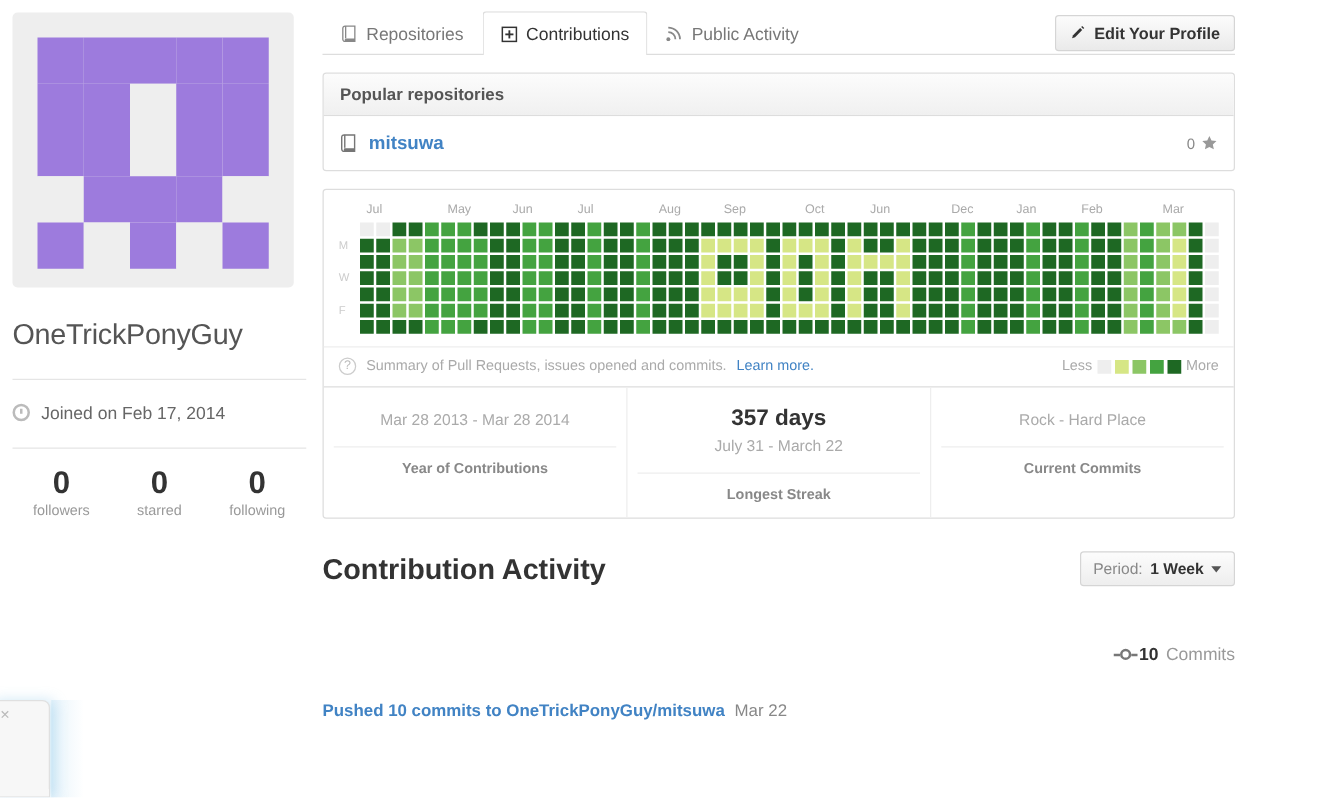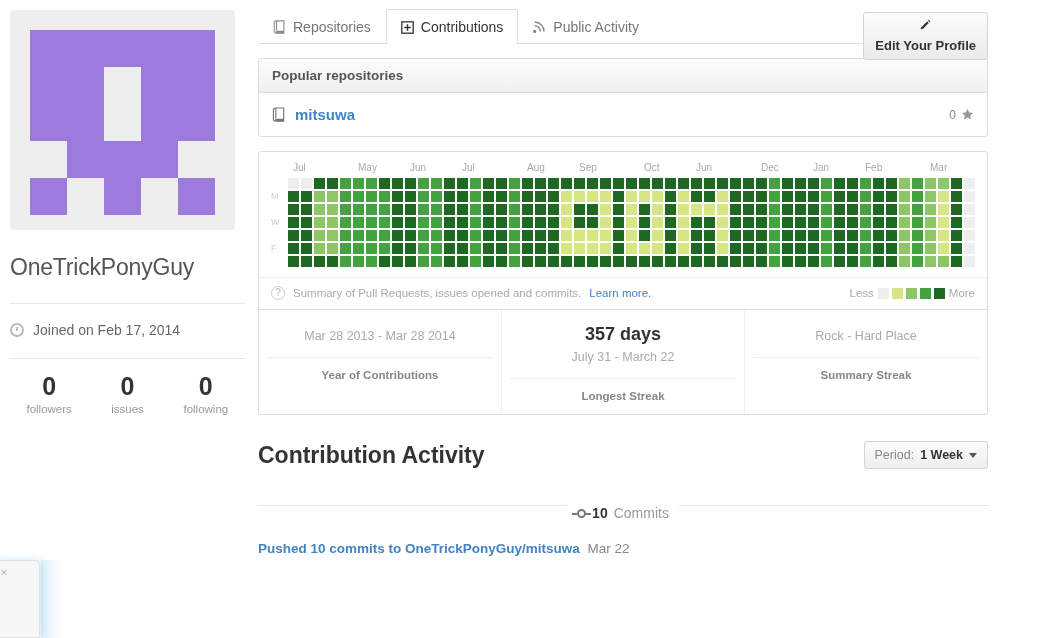--- a/index.html
+++ b/index.html
@@ -87,21 +87,21 @@
     margin-bottom: -1px; height: 35px;
   }
   .tab-icon { width: 13px; height: 13px; display: inline-block; }
 
   .btn-edit {
     position: absolute; right: 0; top: 4px;
     display: flex; align-items: center; gap: 6px;
     background: linear-gradient(#fcfcfc, #eaeaea);
     border: 1px solid #d5d5d5; border-radius: 3px;
     padding: 6px 11px; font-size: 13px; font-weight: bold;
-    color: #333; cursor: pointer; flex-direction: column;
+    color: #333; cursor: pointer;
   }
 
   .panel {
     border: 1px solid #ddd; border-radius: 3px;
     background: #fff; margin-top: 14px;
   }
   .panel-head {
     background: linear-gradient(#fcfcfc, #f0f0f0);
     border-bottom: 1px solid #ddd;
     border-radius: 3px 3px 0 0;
@@ -189,22 +189,22 @@
     background: linear-gradient(#fcfcfc, #eeeeee);
     border: 1px solid #d5d5d5; border-radius: 3px;
     padding: 6px 10px; font-size: 12.5px; color: #888; cursor: pointer;
   }
   .period-btn b { color: #333; }
   .caret {
     width: 0; height: 0; border-left: 4px solid transparent;
     border-right: 4px solid transparent; border-top: 5px solid #555;
   }
   .commits-divider {
-    display: flex; align-items: flex-start; gap: 10px;
-    margin-top: 36px; font-size: 14px; color: #999;
+    display: flex; align-items: flex-end; gap: 10px;
+    margin-top: 36px; font-size: 14px; color: #999; flex-direction: column;
   }
   .commits-divider .line { flex: 1; height: 1px; background: #e5e5e5; }
   .commits-divider .mid { display: flex; align-items: center; gap: 6px; }
   .commits-divider b { color: #333; }
   .commit-node {
     width: 9px; height: 9px; border-radius: 50%;
     border: 2px solid #777; position: relative;
   }
   .commit-node::before, .commit-node::after {
     content: ""; position: absolute; top: 2.5px;
@@ -279,21 +279,21 @@
       <span>Joined on Feb 17, 2014</span>
     </div>
 
     <div class="stats-row" id="stats-row">
         <div class="stat">
           <div class="num">0</div>
           <div class="lbl">followers</div>
         </div>
         <div class="stat">
           <div class="num">0</div>
-          <div class="lbl">issues</div>
+          <div class="lbl">starred</div>
         </div>
         <div class="stat">
           <div class="num">0</div>
           <div class="lbl">following</div>
         </div>
       </div>
   </div>
 
   <div class="main">
 
@@ -774,21 +774,21 @@
             <div class="sp-sub">Mar 28 2013 - Mar 28 2014</div>
             <div class="sp-label">Year of Contributions</div>
           </div>
           <div class="stat-panel">
             <div class="sp-big">357 days</div>
             <div class="sp-sub">July 31 - March 22</div>
             <div class="sp-label">Longest Streak</div>
           </div>
           <div class="stat-panel">
             <div class="sp-sub">Rock - Hard Place</div>
-            <div class="sp-label">Summary Streak</div>
+            <div class="sp-label">Current Commits</div>
           </div>
         </div>
     </div>
 
     <div class="activity-head">
       <div class="activity-title">Contribution Activity</div>
       <div class="period-btn">
         <span>Period:</span>
         <b>1 Week</b>
         <span class="caret"></span>

